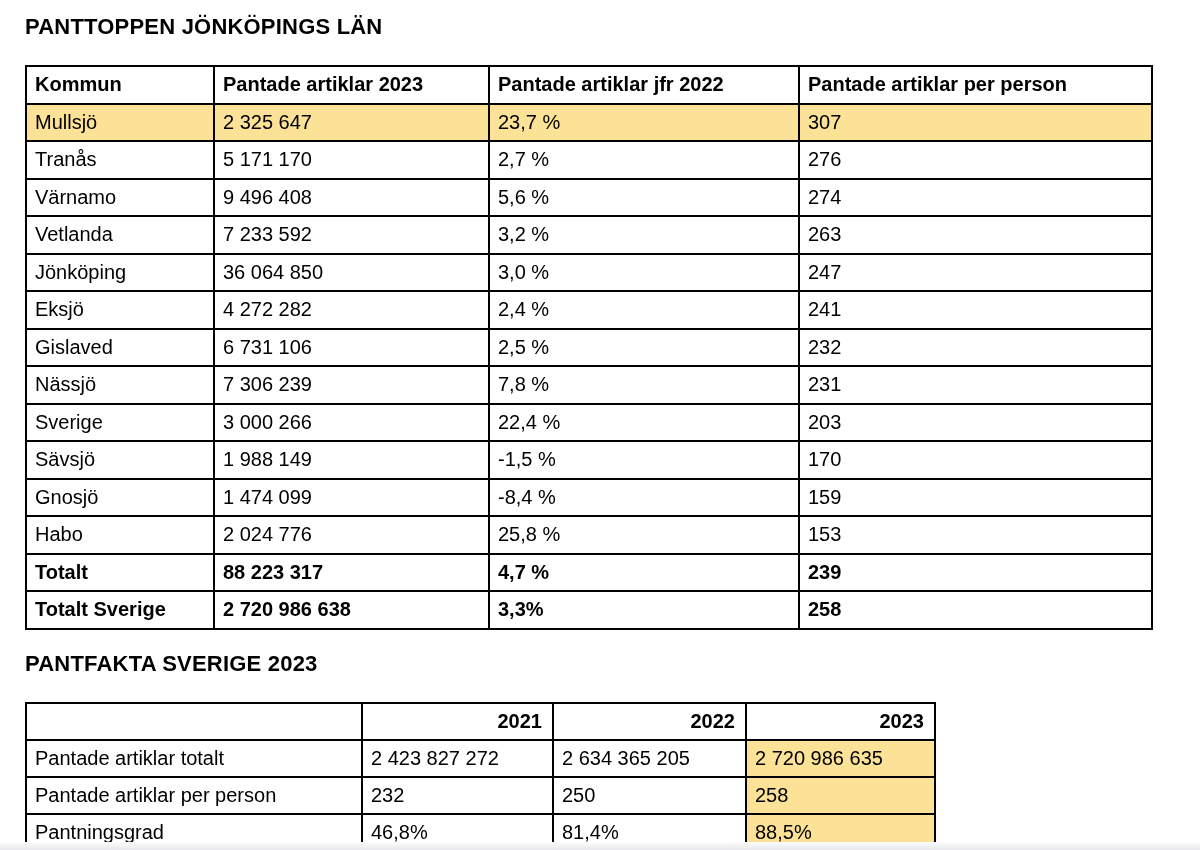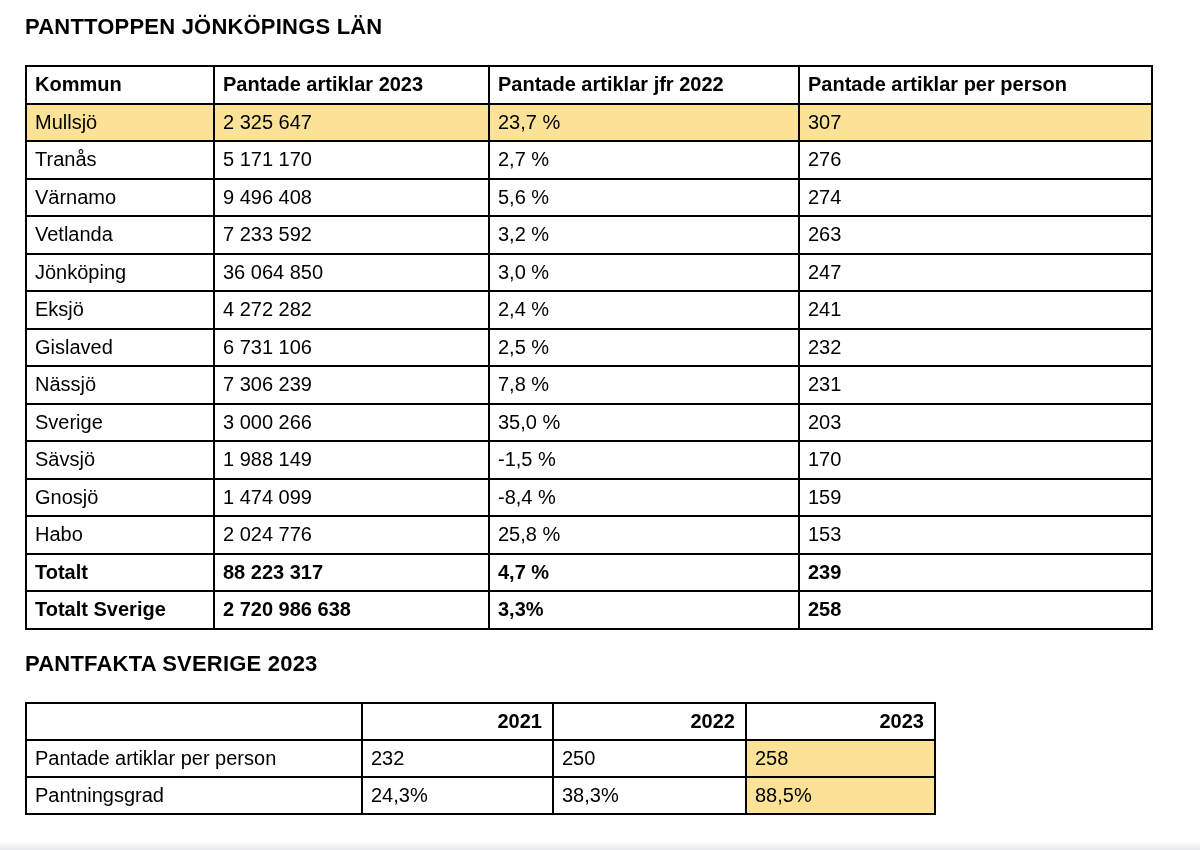--- a/index.html
+++ b/index.html
@@ -133,21 +133,21 @@
         </tr>
         <tr>
           <td>Nässjö</td>
           <td>7 306 239</td>
           <td>7,8 %</td>
           <td>231</td>
         </tr>
         <tr>
           <td>Sverige</td>
           <td>3 000 266</td>
-          <td>35,0 %</td>
+          <td>22,4 %</td>
           <td>203</td>
         </tr>
         <tr>
           <td>Sävsjö</td>
           <td>1 988 149</td>
           <td>-1,5 %</td>
           <td>170</td>
         </tr>
         <tr>
           <td>Gnosjö</td>
@@ -188,29 +188,35 @@
     <thead>
       <tr>
         <th></th>
         <th class="year-header">2021</th>
         <th class="year-header">2022</th>
         <th class="year-header">2023</th>
       </tr>
     </thead>
     <tbody id="table-2-body">
         <tr>
+          <td>Pantade artiklar totalt</td>
+          <td>2 423 827 272</td>
+          <td>2 634 365 205</td>
+          <td class="hl">2 720 986 635</td>
+        </tr>
+        <tr>
           <td>Pantade artiklar per person</td>
           <td>232</td>
           <td>250</td>
           <td class="hl">258</td>
         </tr>
         <tr>
           <td>Pantningsgrad</td>
-          <td>24,3%</td>
-          <td>38,3%</td>
+          <td>46,8%</td>
+          <td>81,4%</td>
           <td class="hl">88,5%</td>
         </tr>
       </tbody>
   </table>
 
   <div class="bottom-edge"></div>
 
 </div>
 
 </body></html>

